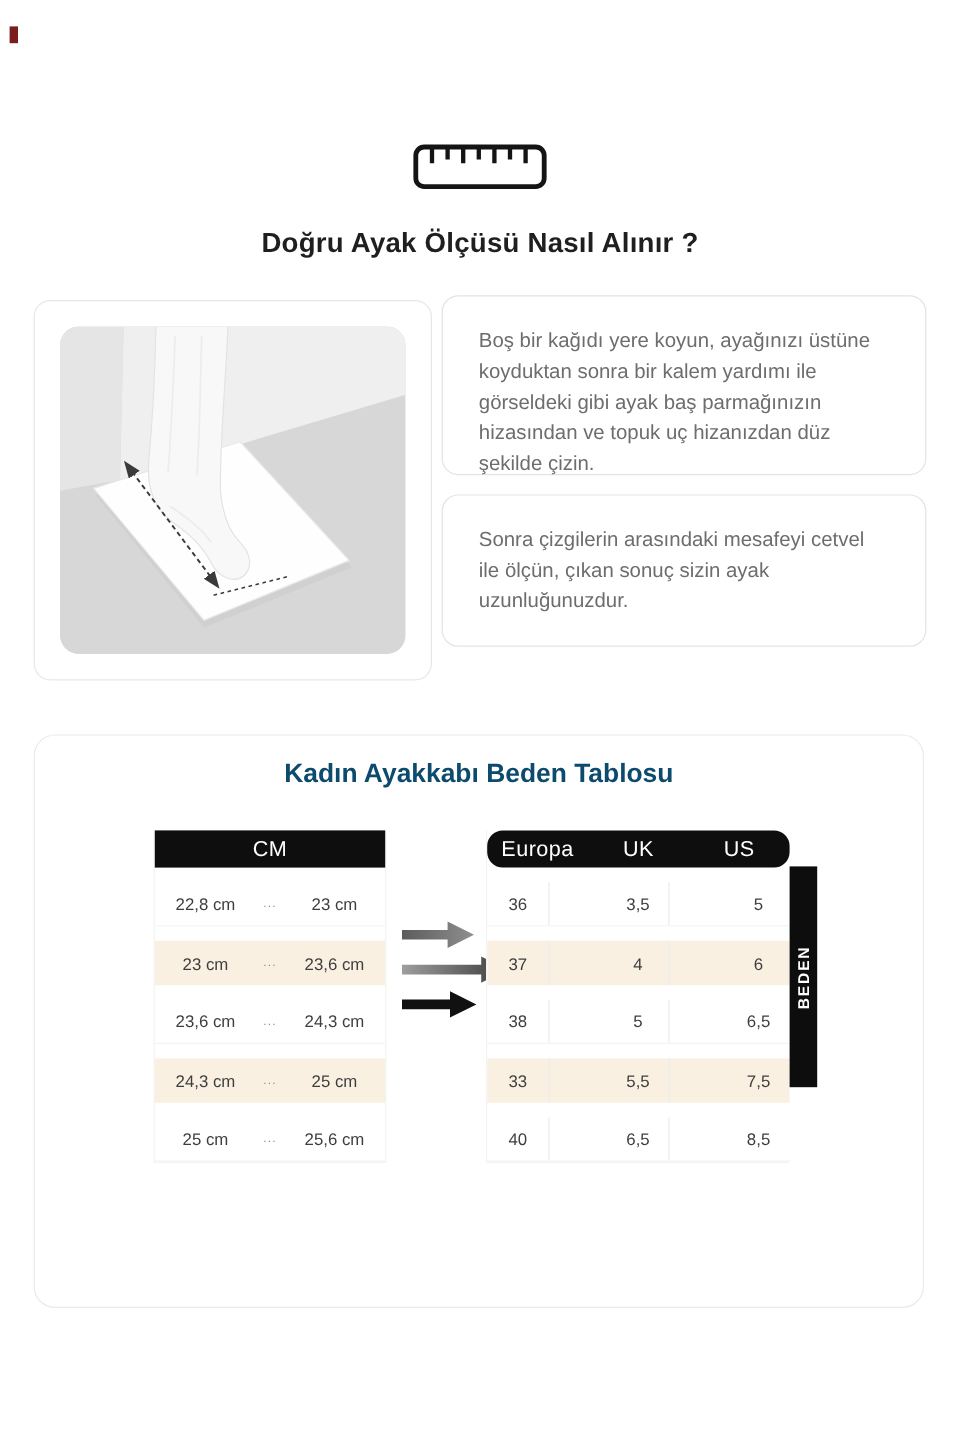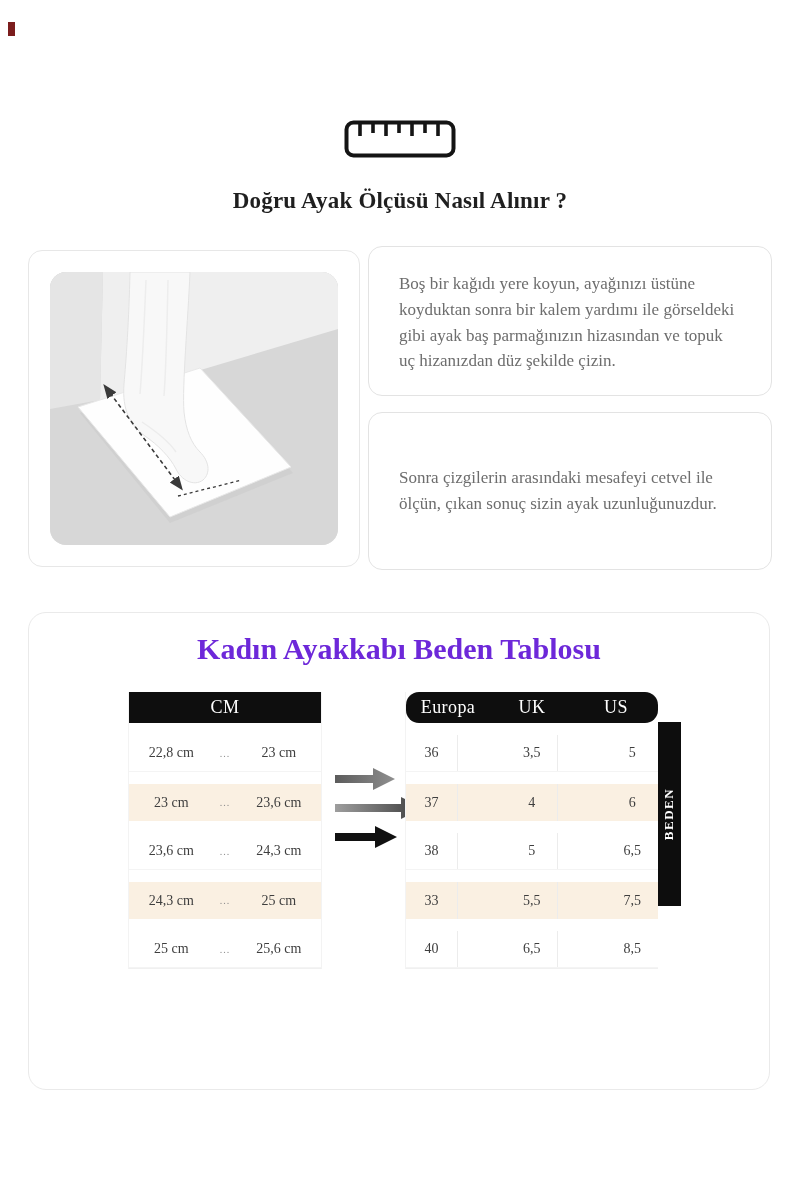--- a/index.html
+++ b/index.html
@@ -5,21 +5,21 @@
   * { margin:0; padding:0; box-sizing:border-box; }
   html,body { width:800px; height:1200px; }
   body {
     font-family:"Liberation Sans", sans-serif;
     background:#ffffff;
     position:relative;
     width:800px; height:1200px;
     overflow:hidden;
     color:#222;
   }
-  .abs { position:absolute;font-family:Liberation Serif, serif; }
+  .abs { position:absolute; }
 
   
   .top-mark { left:8px; top:22px; width:7px; height:14px; background:#7b1d1d; }
 
   
   .intro { left:0; right:0; top:120px; text-align:center; }
   .ruler-wrap { display:inline-block; }
   .page-title {
     margin-top:26px;
     font-size:23px; font-weight:700; color:#1f1f1f; letter-spacing:.2px;
@@ -38,30 +38,30 @@
 
   
   .step-box {
     left:368px; width:404px;
     border:1px solid #e3e3e3; border-radius:14px; background:#fff;
     padding:24px 30px;
     font-size:17px; line-height:1.52; color:#6d6d6d;
     display:flex; align-items:center;
   }
   .step-1 { top:246px; height:150px; align-items:flex-start; }
-  .step-2 { top:412px; height:158px; }
+  .step-2 { top:412px; height:127px; }
 
   
   .size-card {
     left:28px; top:612px; width:742px; height:478px;
     border:1px solid #eaeaea; border-radius:18px; background:#fff;
   }
   .size-title {
     left:28px; width:742px; top:632px; text-align:center;
-    font-size:30px; font-weight:700; color:#6d28d9;
+    font-size:22px; font-weight:700; color:#0c4a6e;
   }
 
   .tbl-header {
     background:#0e0e0e; color:#fff; height:31px;
     display:flex; align-items:center; justify-content:center;
     font-size:18px; font-weight:500; letter-spacing:.4px;
   }
   .row { height:37px; display:flex; align-items:center; font-size:14px; color:#3e3e3e;margin-top:12px; }
   .row.alt { background:#faf0e2; }
 

